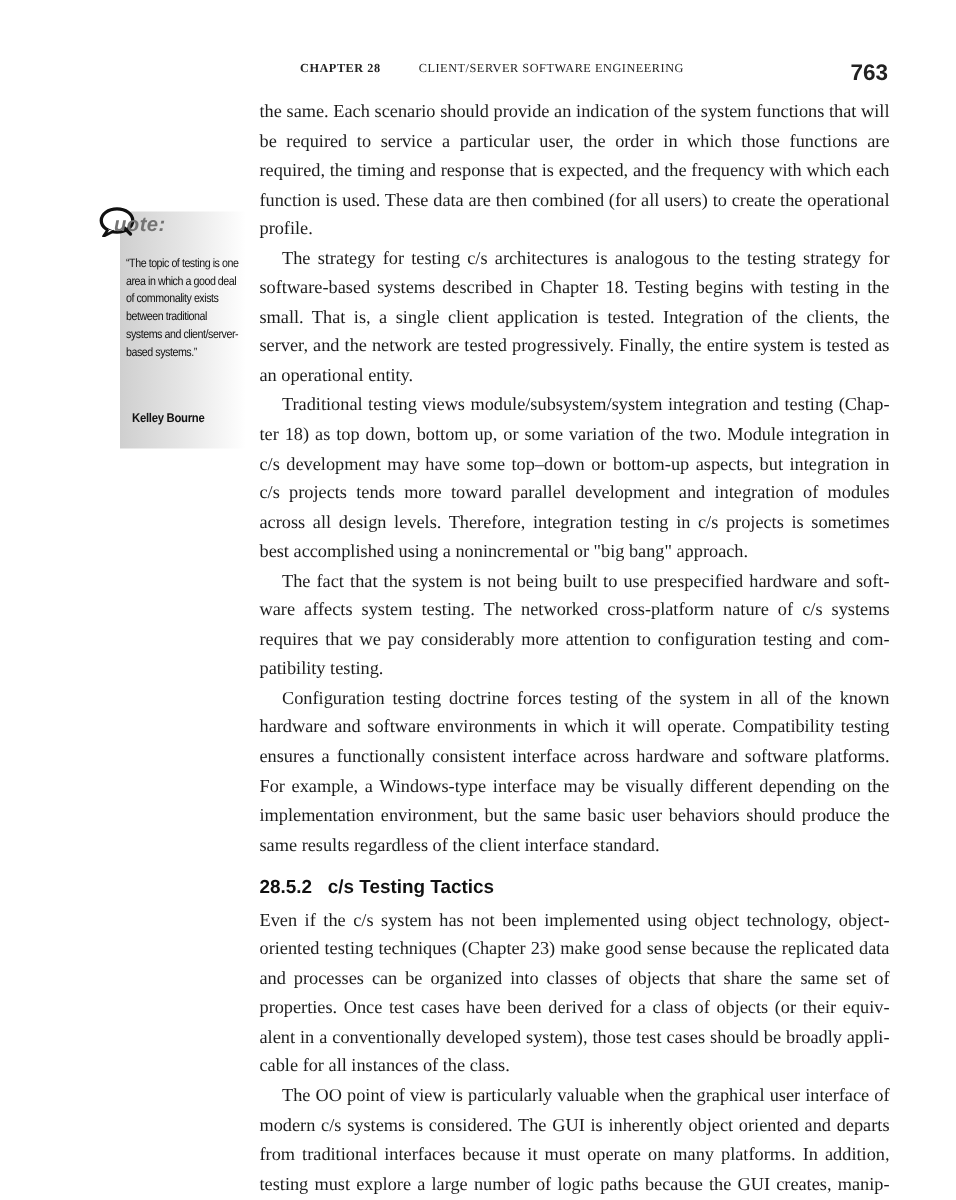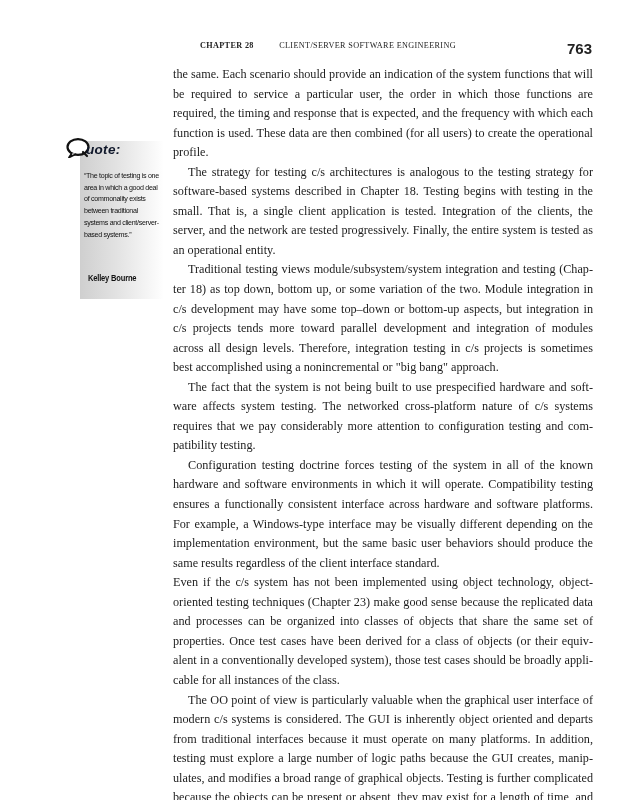--- a/index.html
+++ b/index.html
@@ -31,21 +31,21 @@
     background: linear-gradient(to right, #cfcfcf 0%, #e3e3e3 45%, #ffffff 100%);
   }
   .quote-head {
     position: absolute; left: 66px; top: 136px; width: 100px; height: 30px;
     font-family: "Liberation Sans", sans-serif; font-weight: bold; font-style: italic;
   }
   .quote-head .bubble {
     position: absolute; left: 0; top: 2px; width: 24px; height: 20px;
   }
   .quote-head .word {
-    position: absolute; left: 20px; top: 6px; font-size: 13.5px; color: #0f172a; letter-spacing: 0.3px;
+    position: absolute; left: 10px; top: 6px; font-size: 13.5px; color: #737373; letter-spacing: 0.3px;
   }
   .quote-text {
     position: absolute; left: 84px; top: 170px; width: 78px;
     font-family: "Liberation Sans", sans-serif; font-size: 8.1px; line-height: 11.7px;
     letter-spacing: -0.35px; color: #111; transform: scaleX(0.88); transform-origin: left top;
     width: 88px;
   }
   .quote-author {
     position: absolute; left: 88px; top: 273px;
     font-family: "Liberation Sans", sans-serif; font-weight: bold; font-size: 8.4px;
@@ -74,15 +74,19 @@
   <div class="quote-text">“The topic of testing is one area in which a good deal of commonality exists between traditional systems and client/server-based systems.”</div>
   <div class="quote-author">Kelley Bourne</div>
 </aside>
 
 <main class="column">
   <p>the same. Each scenario should provide an indication of the system functions that will be required to service a particular user, the order in which those functions are required, the timing and response that is expected, and the frequency with which each function is used. These data are then combined (for all users) to create the oper­ational profile.</p>
   <p class="indent">The strategy for testing c/s architectures is analogous to the testing strategy for software-based systems described in Chapter 18. Testing begins with testing in the small. That is, a single client application is tested. Integration of the clients, the server, and the network are tested progressively. Finally, the entire system is tested as an operational entity.</p>
   <p class="indent">Traditional testing views module/subsystem/system integration and testing (Chap­ter 18) as top down, bottom up, or some variation of the two. Module integration in c/s development may have some top–down or bottom-up aspects, but integration in c/s projects tends more toward parallel development and integration of modules across all design levels. Therefore, integration testing in c/s projects is sometimes best accomplished using a nonincremental or "big bang" approach.</p>
   <p class="indent">The fact that the system is not being built to use prespecified hardware and soft­ware affects system testing. The networked cross-platform nature of c/s systems requires that we pay considerably more attention to configuration testing and com­patibility testing.</p>
   <p class="indent">Configuration testing doctrine forces testing of the system in all of the known hard­ware and software environments in which it will operate. Compatibility testing ensures a functionally consistent interface across hardware and software platforms. For exam­ple, a Windows-type interface may be visually different depending on the imple­mentation environment, but the same basic user behaviors should produce the same results regardless of the client interface standard.</p>
+  <h3>
+    <span class="num">28.5.2</span>
+    <span>c/s Testing Tactics</span>
+  </h3>
   <p>Even if the c/s system has not been implemented using object technology, object-oriented testing techniques (Chapter 23) make good sense because the replicated data and processes can be organized into classes of objects that share the same set of properties. Once test cases have been derived for a class of objects (or their equiv­alent in a conventionally developed system), those test cases should be broadly appli­cable for all instances of the class.</p>
   <p class="indent">The OO point of view is particularly valuable when the graphical user interface of modern c/s systems is considered. The GUI is inherently object oriented and departs from traditional interfaces because it must operate on many platforms. In addition, testing must explore a large number of logic paths because the GUI creates, manip­ulates, and modifies a broad range of graphical objects. Testing is further complicated because the objects can be present or absent, they may exist for a length of time, and they can appear anywhere on the desktop.</p>
 </main>
 
 </body></html>

